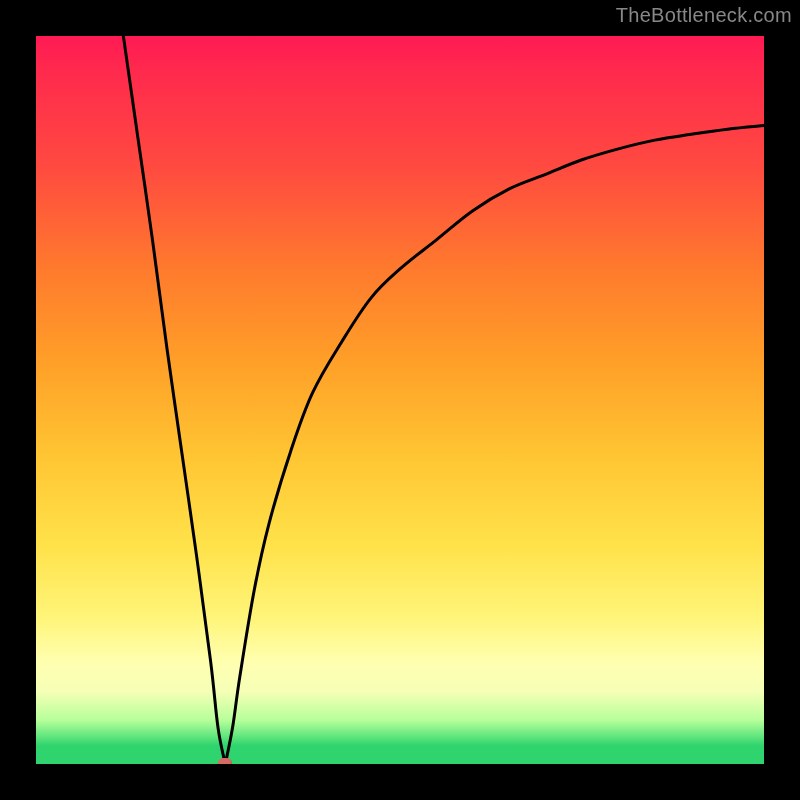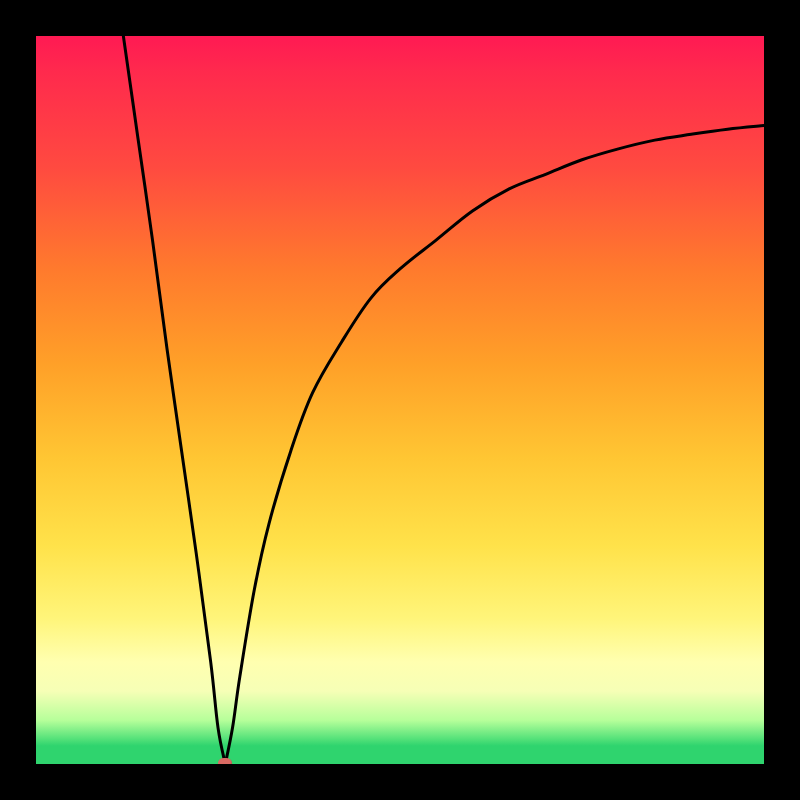--- a/index.html
+++ b/index.html
@@ -66,20 +66,21 @@
     height: 10px;
     background: #d96a63;
     border-radius: 50% / 60%;
     box-shadow: inset -1px -1px 1px rgba(0,0,0,0.12);
   }
 </style>
 </head>
 <body>
 
 <div class="outer">
+  <span class="watermark">TheBottleneck.com</span>
 
   <div class="plot-area">
     <div class="gradient"></div>
 
     <svg class="curve-svg" viewBox="0 0 728 728" preserveAspectRatio="none">
       <path id="left-path" fill="none" stroke="#000" stroke-width="3" stroke-linecap="round" d="M 87.36 0.00 C 89.98 18.35, 96.68 65.23, 101.92 101.92 C 107.16 138.61, 111.24 165.84, 116.48 203.84 C 121.72 241.84, 125.80 275.04, 131.04 313.04 C 136.28 351.04, 140.36 378.27, 145.60 414.96 C 150.84 451.65, 154.92 478.88, 160.16 516.88 C 165.40 554.88, 170.79 594.63, 174.72 626.08 C 178.65 657.53, 179.38 673.25, 182.00 691.60 C 184.62 709.95, 187.97 721.45, 189.28 728.00"></path>
       <path id="right-path" fill="none" stroke="#000" stroke-width="3" stroke-linecap="round" d="M 189.28 728.00 C 190.59 721.45, 193.94 707.32, 196.56 691.60 C 199.18 675.88, 199.91 665.54, 203.84 640.64 C 207.77 615.74, 213.16 580.80, 218.40 553.28 C 223.64 525.76, 226.41 512.66, 232.96 487.76 C 239.51 462.86, 246.94 438.55, 254.80 414.96 C 262.66 391.37, 267.47 376.38, 276.64 356.72 C 285.81 337.06, 295.28 322.80, 305.76 305.76 C 316.24 288.72, 324.40 275.18, 334.88 262.08 C 345.36 248.98, 352.21 243.44, 364.00 232.96 C 375.79 222.48, 387.30 214.32, 400.40 203.84 C 413.50 193.36, 423.70 183.89, 436.80 174.72 C 449.90 165.55, 460.10 159.43, 473.20 152.88 C 486.30 146.33, 496.50 143.56, 509.60 138.32 C 522.70 133.08, 532.90 128.35, 546.00 123.76 C 559.10 119.17, 569.30 116.38, 582.40 112.84 C 595.50 109.30, 605.70 106.72, 618.80 104.10 C 631.90 101.48, 642.10 100.25, 655.20 98.28 C 668.30 96.31, 678.50 94.76, 691.60 93.18 C 704.70 91.61, 721.45 90.20, 728.00 89.54"></path>
     </svg>
 
     <div class="marker" id="marker" style="left: 182.28px; top: 722px;"></div>

